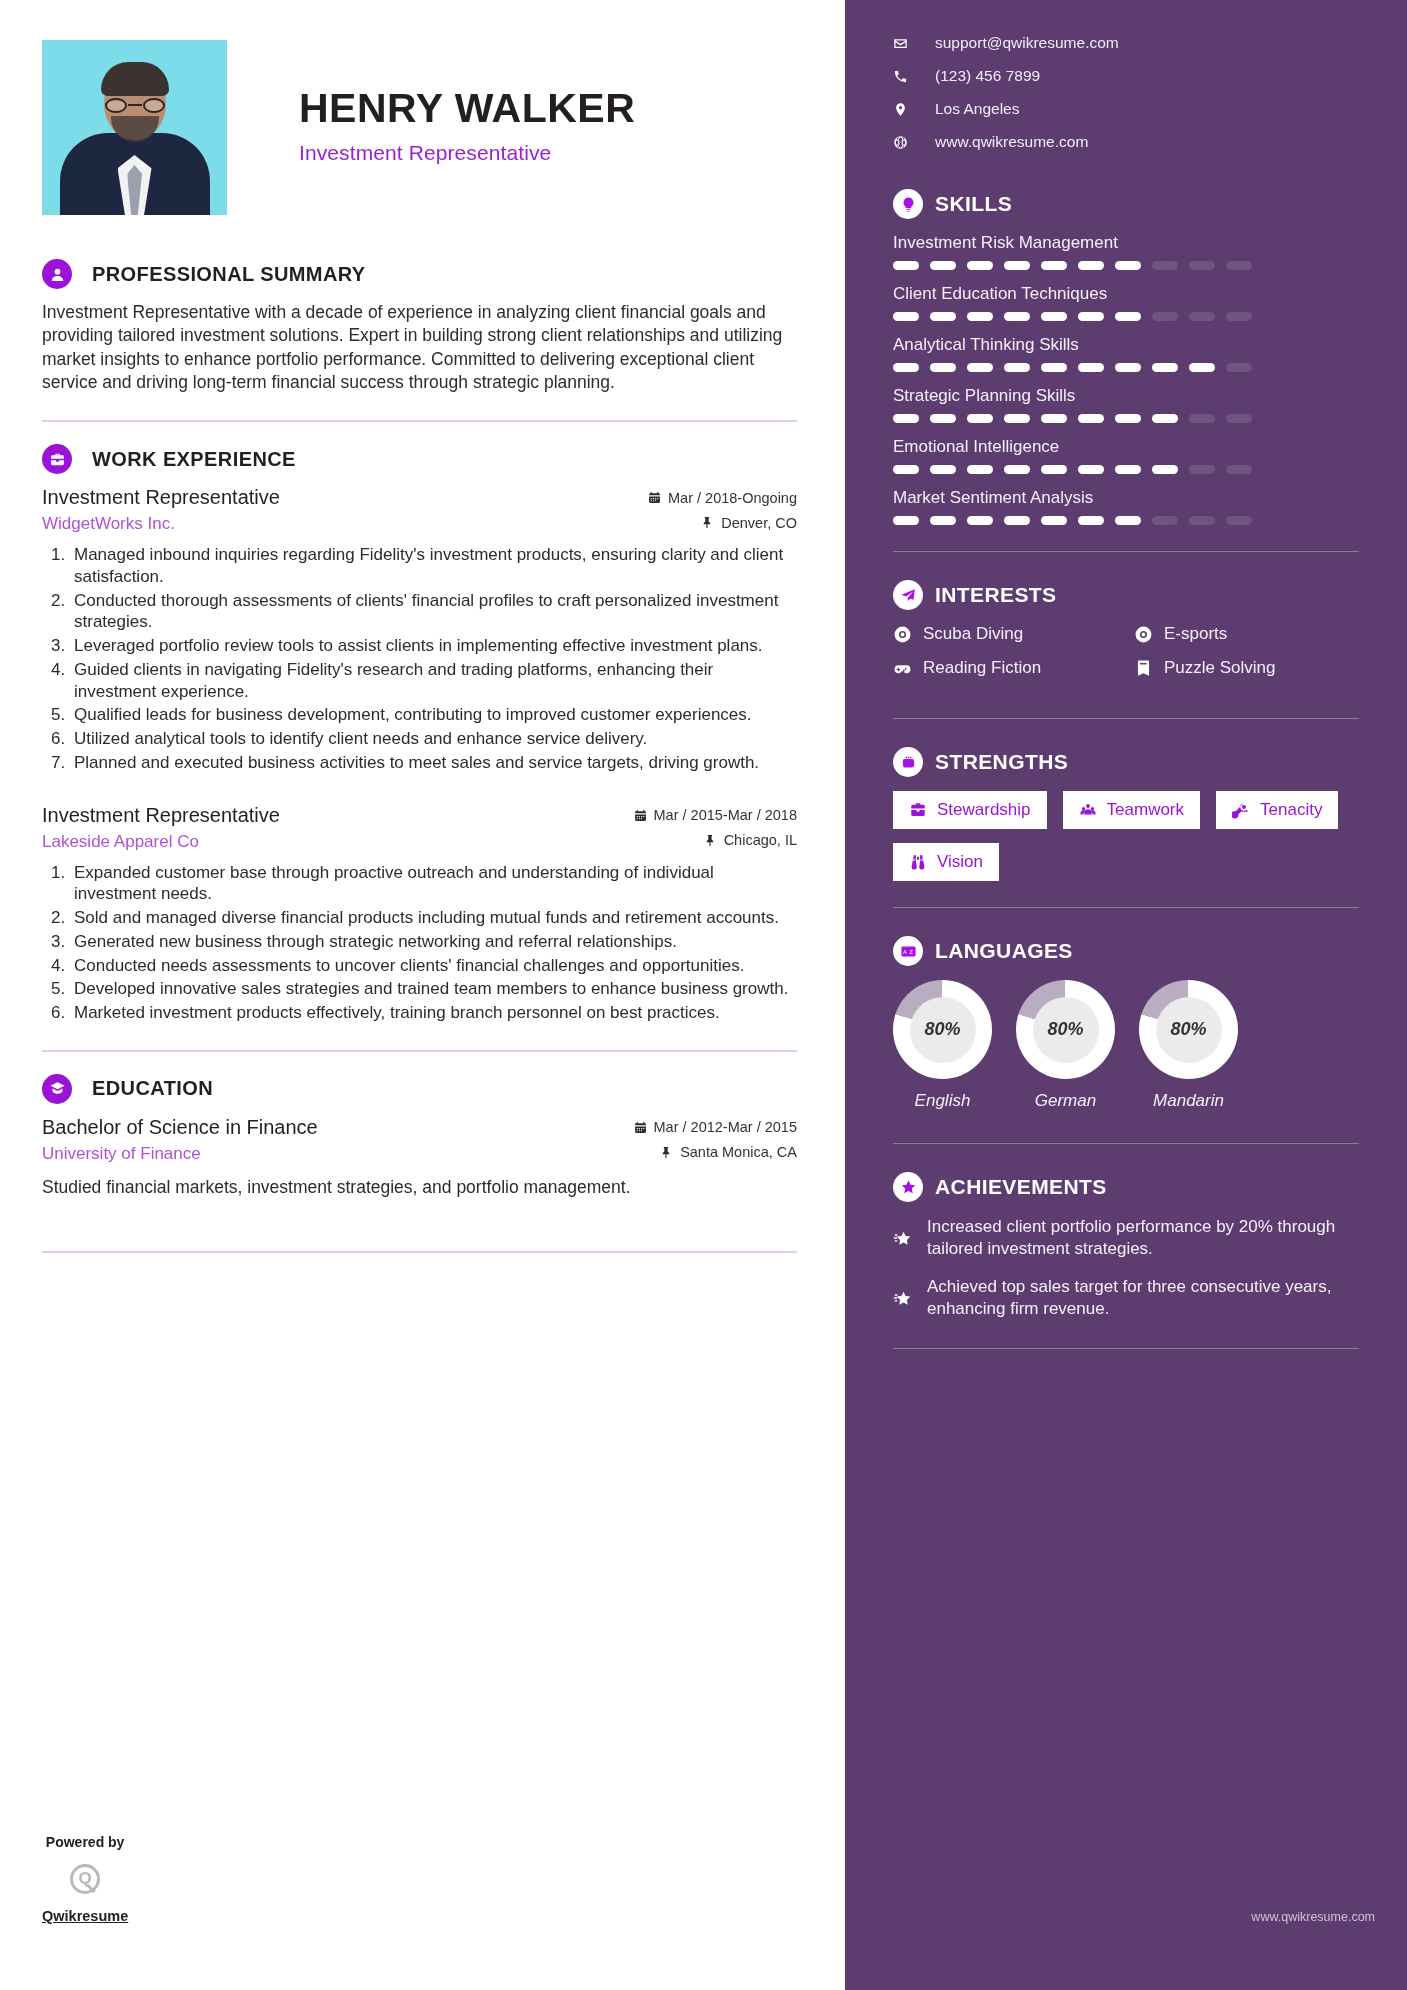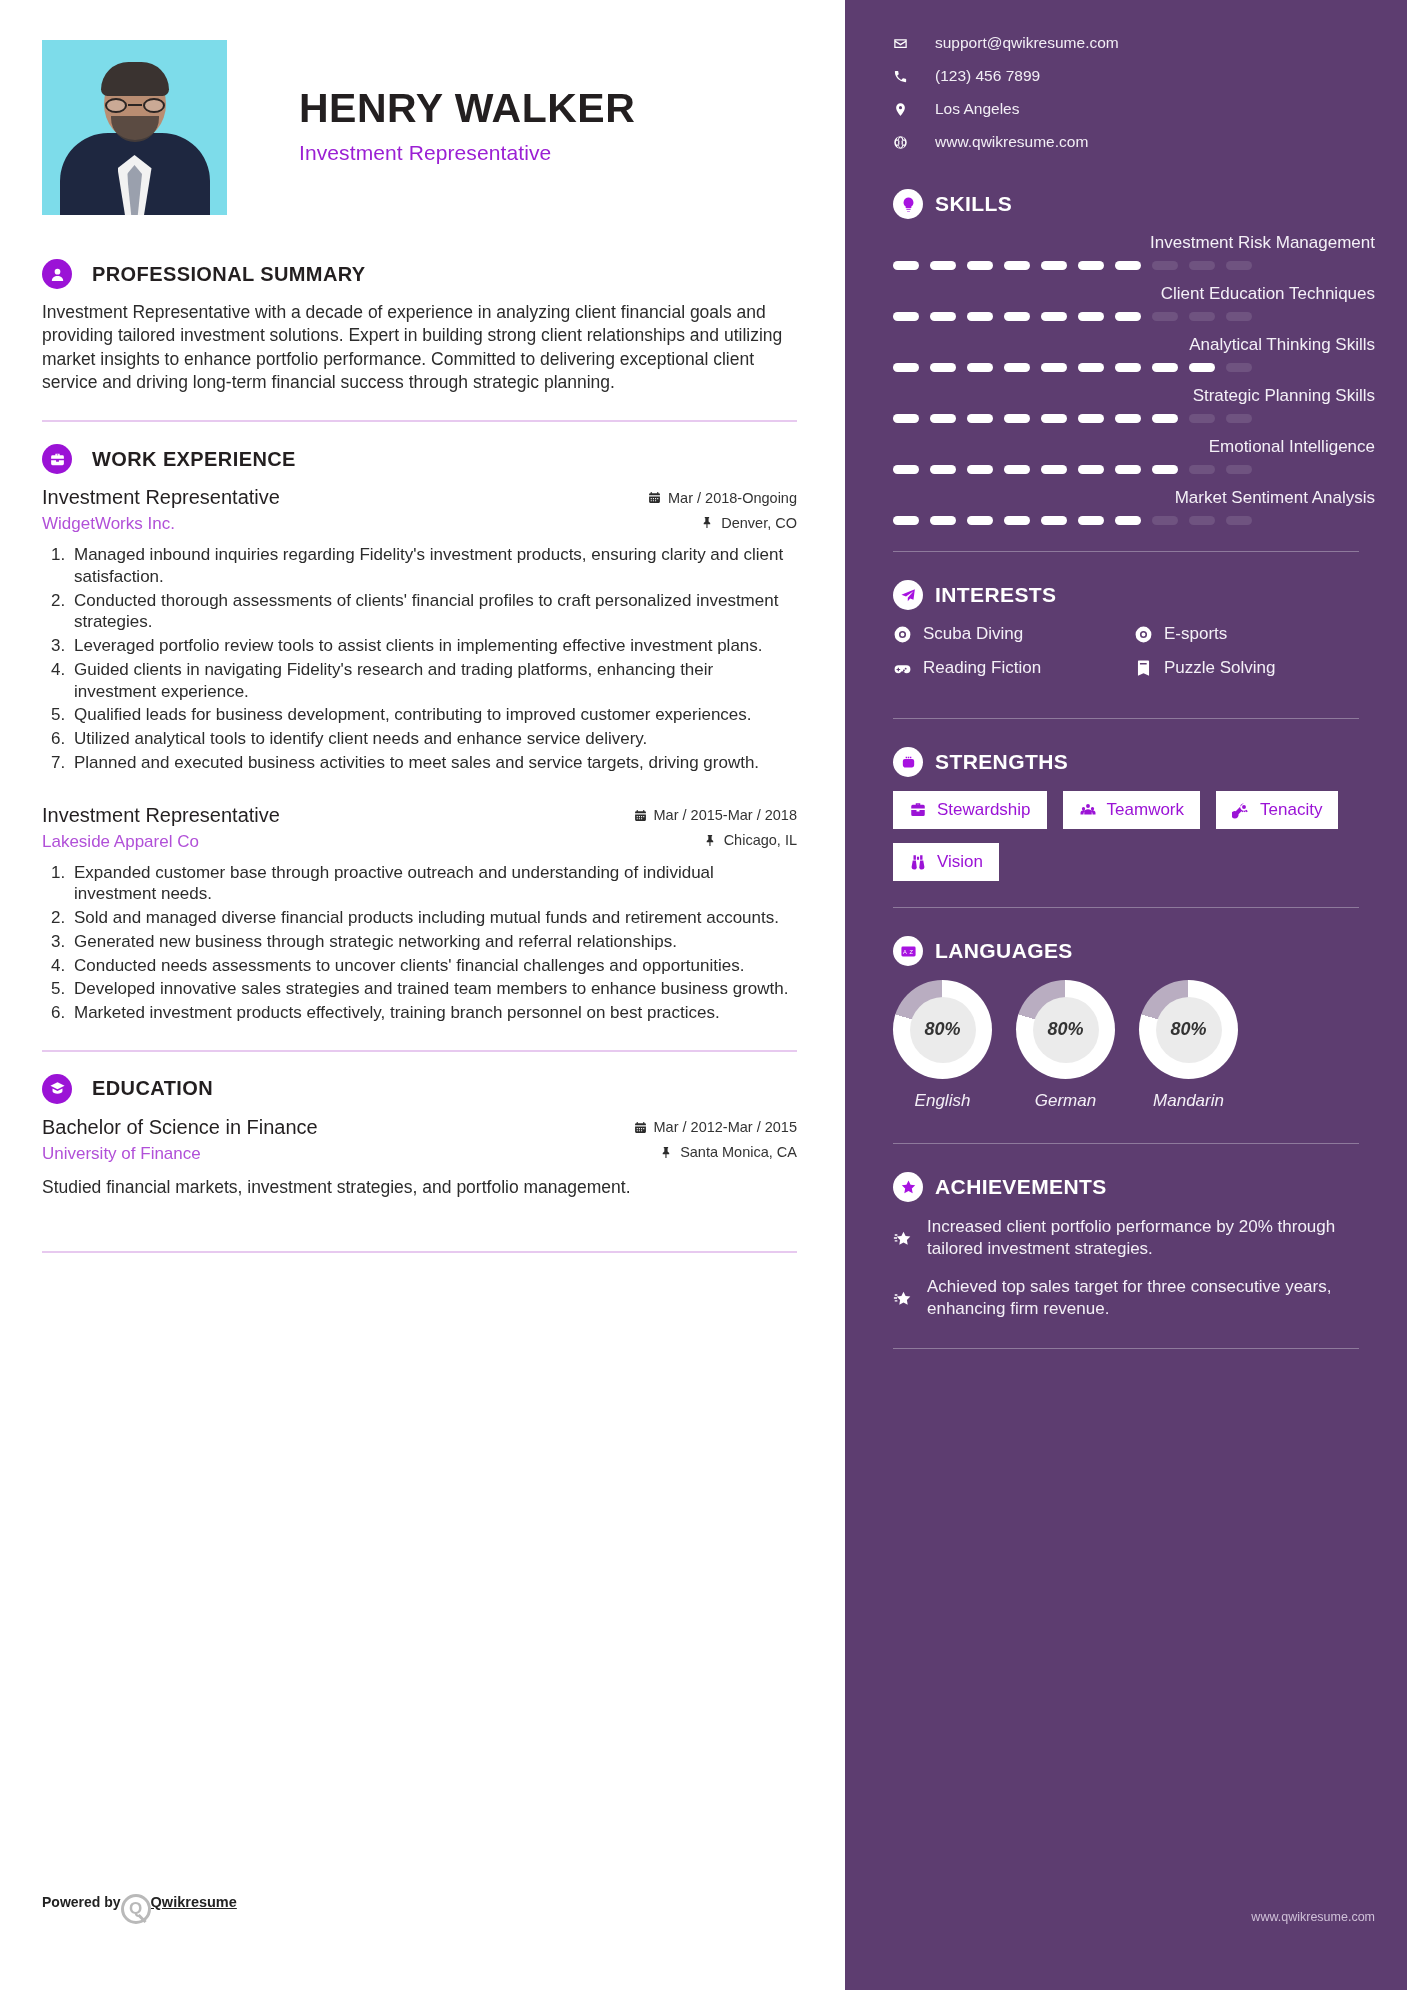--- a/index.html
+++ b/index.html
@@ -92,21 +92,21 @@
   .job-company { font-size: 17px; color: #b150d8; margin-top: 5px; }
   .meta { font-size: 14.5px; color: #333; display: flex; align-items: center; gap: 7px; white-space: nowrap; }
   .meta svg { width: 13px; height: 13px; fill: #2b2b2b; }
   ol.bullets { margin: 10px 0 0 28px; font-size: 17px; line-height: 1.28; color: #2c2c2c; }
   ol.bullets li { margin-bottom: 2px; padding-left: 4px; }
   .job2 { margin-top: 30px; }
   .edu-desc { font-size: 17.5px; line-height: 1.33; color: #2c2c2c; margin-top: 12px; }
 
   .footer {
     position: absolute; left: 42px; bottom: 66px;
-    display: flex; 
+    display: flex; align-items: center; gap: 14px; flex-direction: column;
   }
   .footer .pw { font-size: 14px; color: #222; font-weight: 600; }
   .footer .logo {
     width: 30px; height: 30px; border-radius: 50%;
     border: 3px solid #b9b9b9; color: #b9b9b9;
     display:flex; align-items:center; justify-content:center;
     font-size: 17px; font-weight: 700; position: relative;
   }
   .footer .logo::after {
     content:""; position:absolute; right:1px; bottom:1px;
@@ -129,21 +129,21 @@
 
   .rsec { margin-top: 28px; padding-left: 16px; }
   .rsec-head { display: flex; align-items: center; gap: 12px; margin-bottom: 14px; }
   .rsec-ico {
     width: 30px; height: 30px; border-radius: 50%; background: #fff;
     display: flex; align-items: center; justify-content: center; flex: 0 0 30px;
   }
   .rsec-ico svg { width: 17px; height: 17px; fill: #a712e0; }
   .rsec-title { font-size: 21px; font-weight: 700; color: #fff; letter-spacing: .4px; }
 
-  .skill { margin-bottom: 14px; text-align: right; }
+  .skill { margin-bottom: 14px; }
   .skill-name { font-size: 17px; color: #f4f0f7; margin-bottom: 8px; }
   .dashes { display: flex; gap: 11px; }
   .dash { width: 26px; height: 9px; border-radius: 5px; background: #6f5380; }
   .dash.on { background: #ffffff; }
 
   .rdivider { height: 1px; background: #8e7a9c; margin: 26px 16px 0 16px; }
 
   .interests { display: flex; flex-wrap: wrap; }
   .interest {
     width: 50%; display: flex; align-items: center; gap: 11px;

